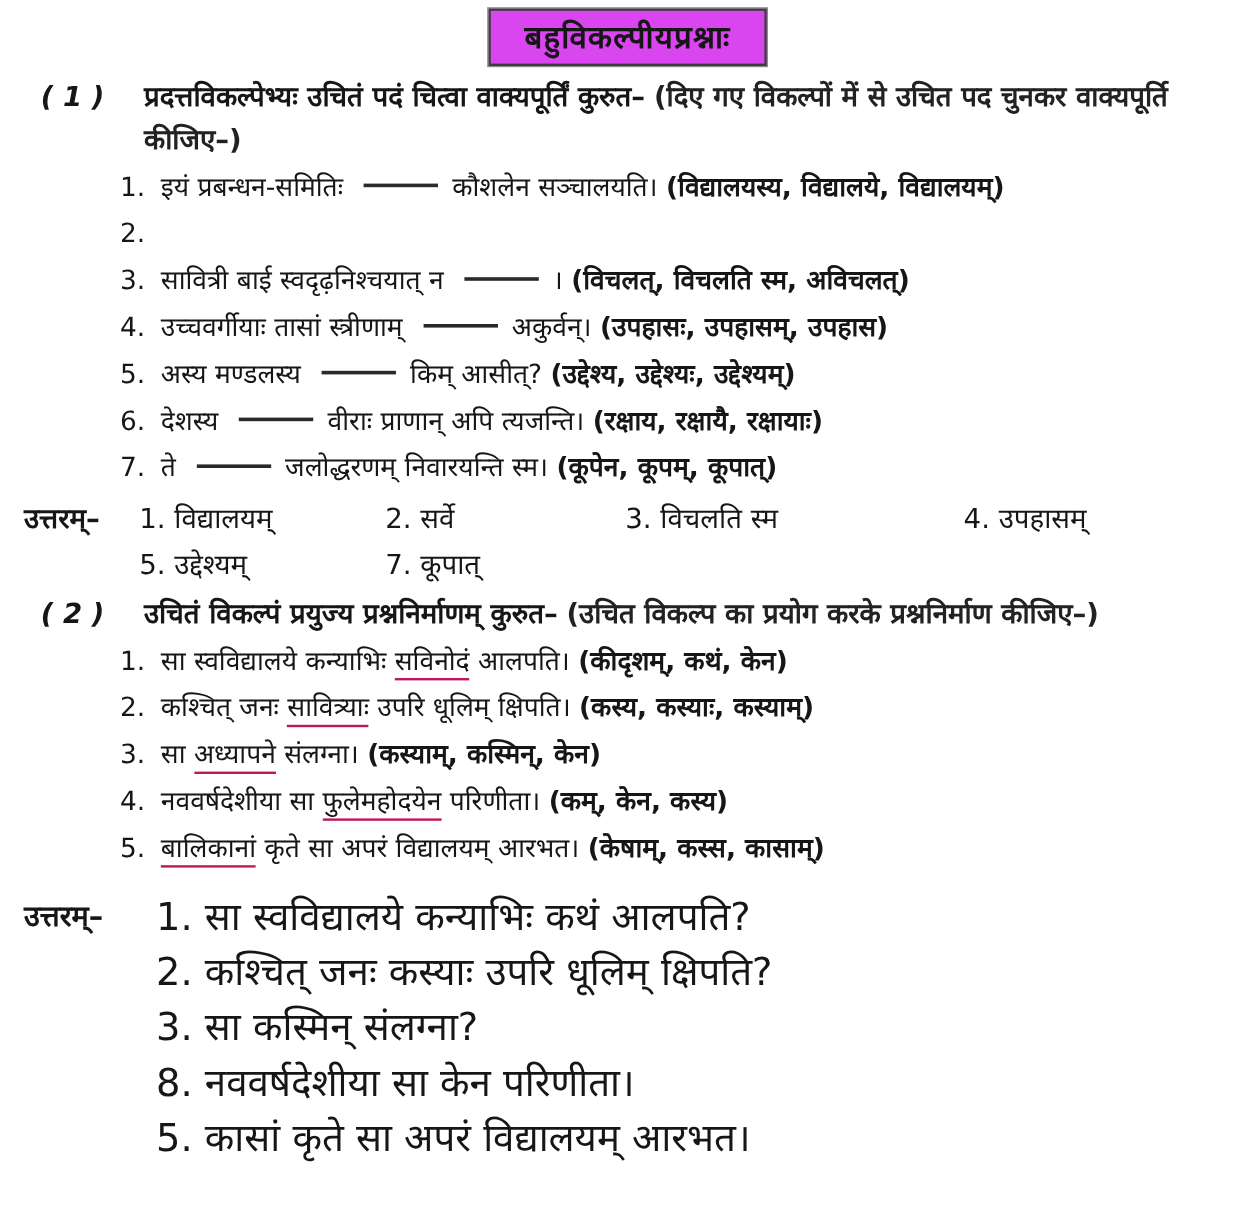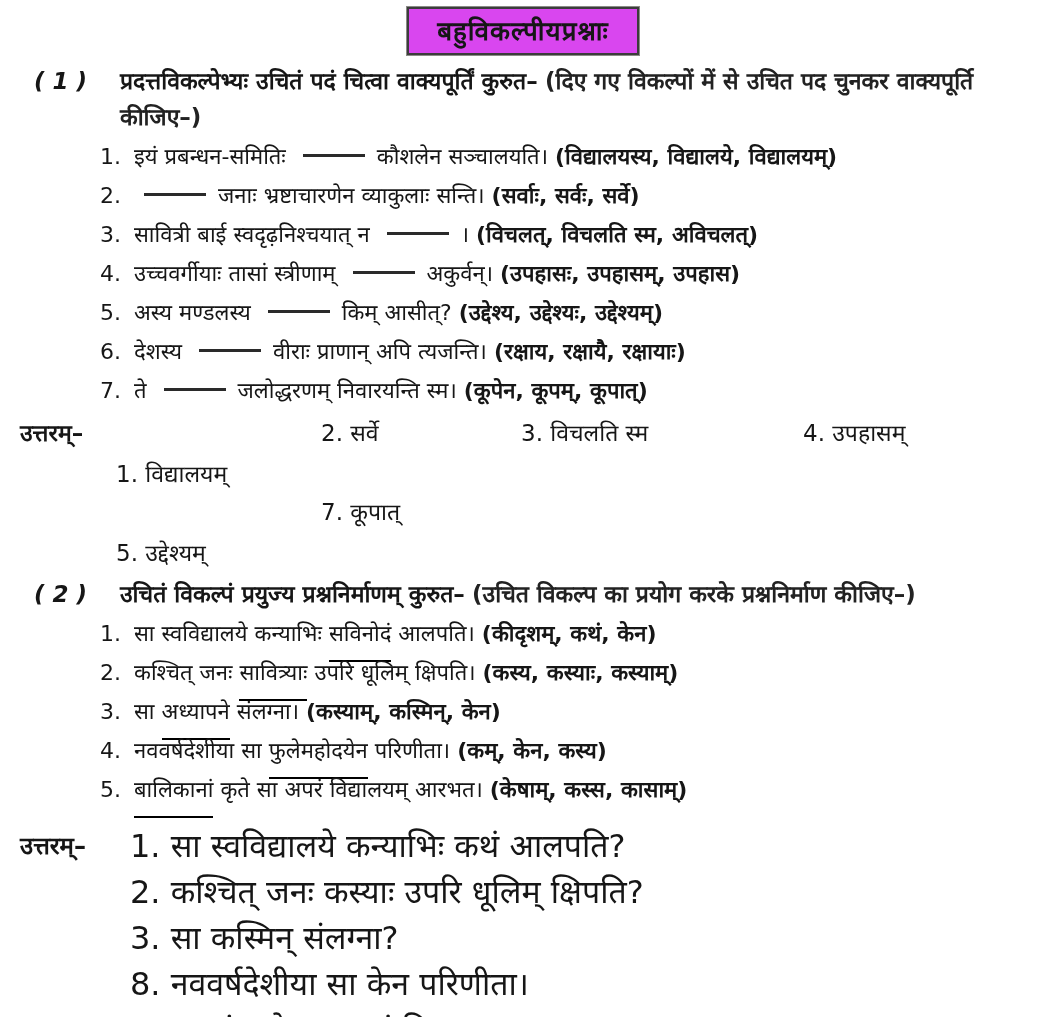--- a/index.html
+++ b/index.html
@@ -26,27 +26,27 @@
   .items{margin:2px 0 0 0;}
   .item{display:flex;padding-left:80px;font-size:22px;line-height:39px;}
   .inum{flex:0 0 34px;}
   .itext{flex:1;}
   .opts{font-weight:bold;}
   .blank{
     display:inline-block;width:62px;height:0;
     border-top:3px solid #2a2a2a;
     vertical-align:7px;margin:0 12px 0 10px;
   }
-  .uword{border-bottom:2px solid #000000;padding-bottom:14px;}
+  .uword{border-bottom:2px solid #be185d;padding-bottom:1px;}
   .ansblock{display:flex;margin:4px 0 2px 0;}
   .ans-label{flex:0 0 96px;font-weight:bold;font-size:23px;line-height:38px;white-space:nowrap;}
   .ansrows{flex:1;}
   .ans-row{display:flex;font-size:23px;line-height:38px;}
   .ans-cell{white-space:nowrap;}
-  .ans-row .ans-cell:nth-child(1){width:205px;margin-top:41px;}
+  .ans-row .ans-cell:nth-child(1){width:205px;}
   .ans-row .ans-cell:nth-child(2){width:200px;}
   .ans-row .ans-cell:nth-child(3){width:282px;}
   .ans-row .ans-cell:nth-child(4){flex:1;}
   .ansblock2{display:flex;margin-top:14px;}
   .ans-label2{flex:0 0 110px;font-weight:bold;font-size:24px;line-height:46px;white-space:nowrap;}
   .ans2-list{flex:1;}
   .ans2-item{font-size:32px;line-height:46px;}
 </style>
 </head>
 <body>
@@ -65,21 +65,20 @@
         <span class="hi">(दिए गए विकल्पों में से उचित पद चुनकर वाक्यपूर्ति कीजिए–)</span>
       </div>
     </div>
     <div class="items" id="q1-items">
         <div class="item">
           <span class="inum">1.</span>
           <span class="itext">इयं प्रबन्धन-समितिः <span class="blank"></span>कौशलेन सञ्चालयति। <b class="opts">(विद्यालयस्य, विद्यालये, विद्यालयम्)</b></span>
         </div>
         <div class="item">
           <span class="inum">2.</span>
-          <span class="itext"><span class="blank"></span>जनाः भ्रष्टाचारणेन व्याकुलाः सन्ति। <b class="opts">(सर्वाः, सर्वः, सर्वे)</b></span>
         </div>
         <div class="item">
           <span class="inum">3.</span>
           <span class="itext">सावित्री बाई स्वदृढ़निश्चयात् न <span class="blank"></span>। <b class="opts">(विचलत्, विचलति स्म, अविचलत्)</b></span>
         </div>
         <div class="item">
           <span class="inum">4.</span>
           <span class="itext">उच्चवर्गीयाः तासां स्त्रीणाम् <span class="blank"></span>अकुर्वन्। <b class="opts">(उपहासः, उपहासम्, उपहास)</b></span>
         </div>
         <div class="item">

